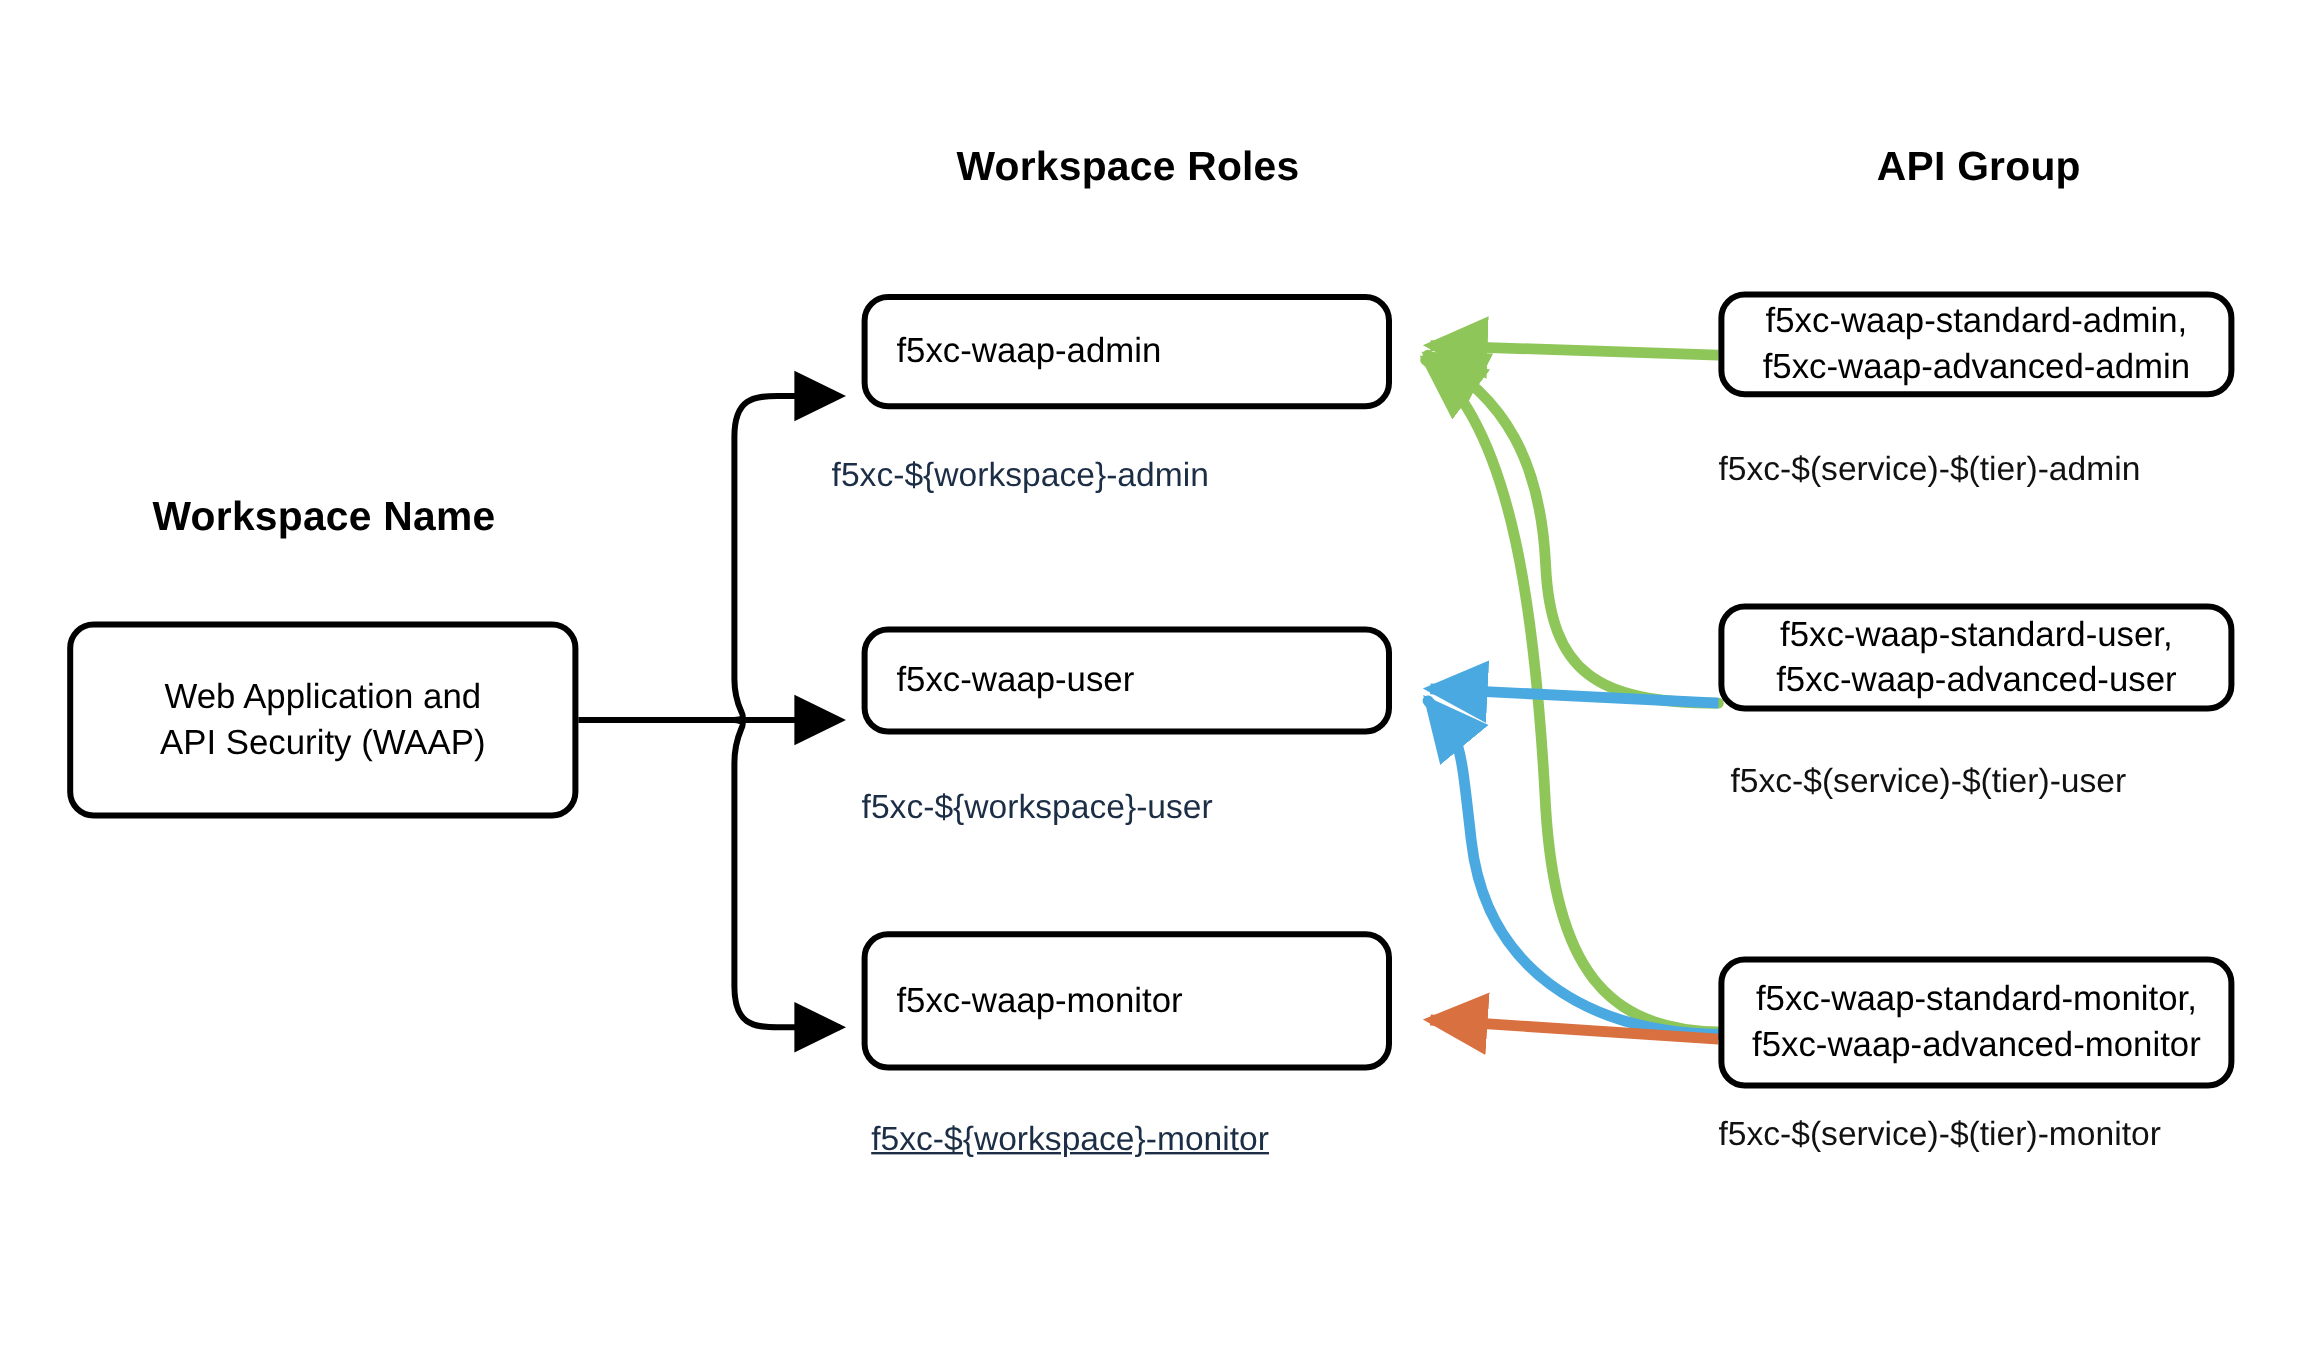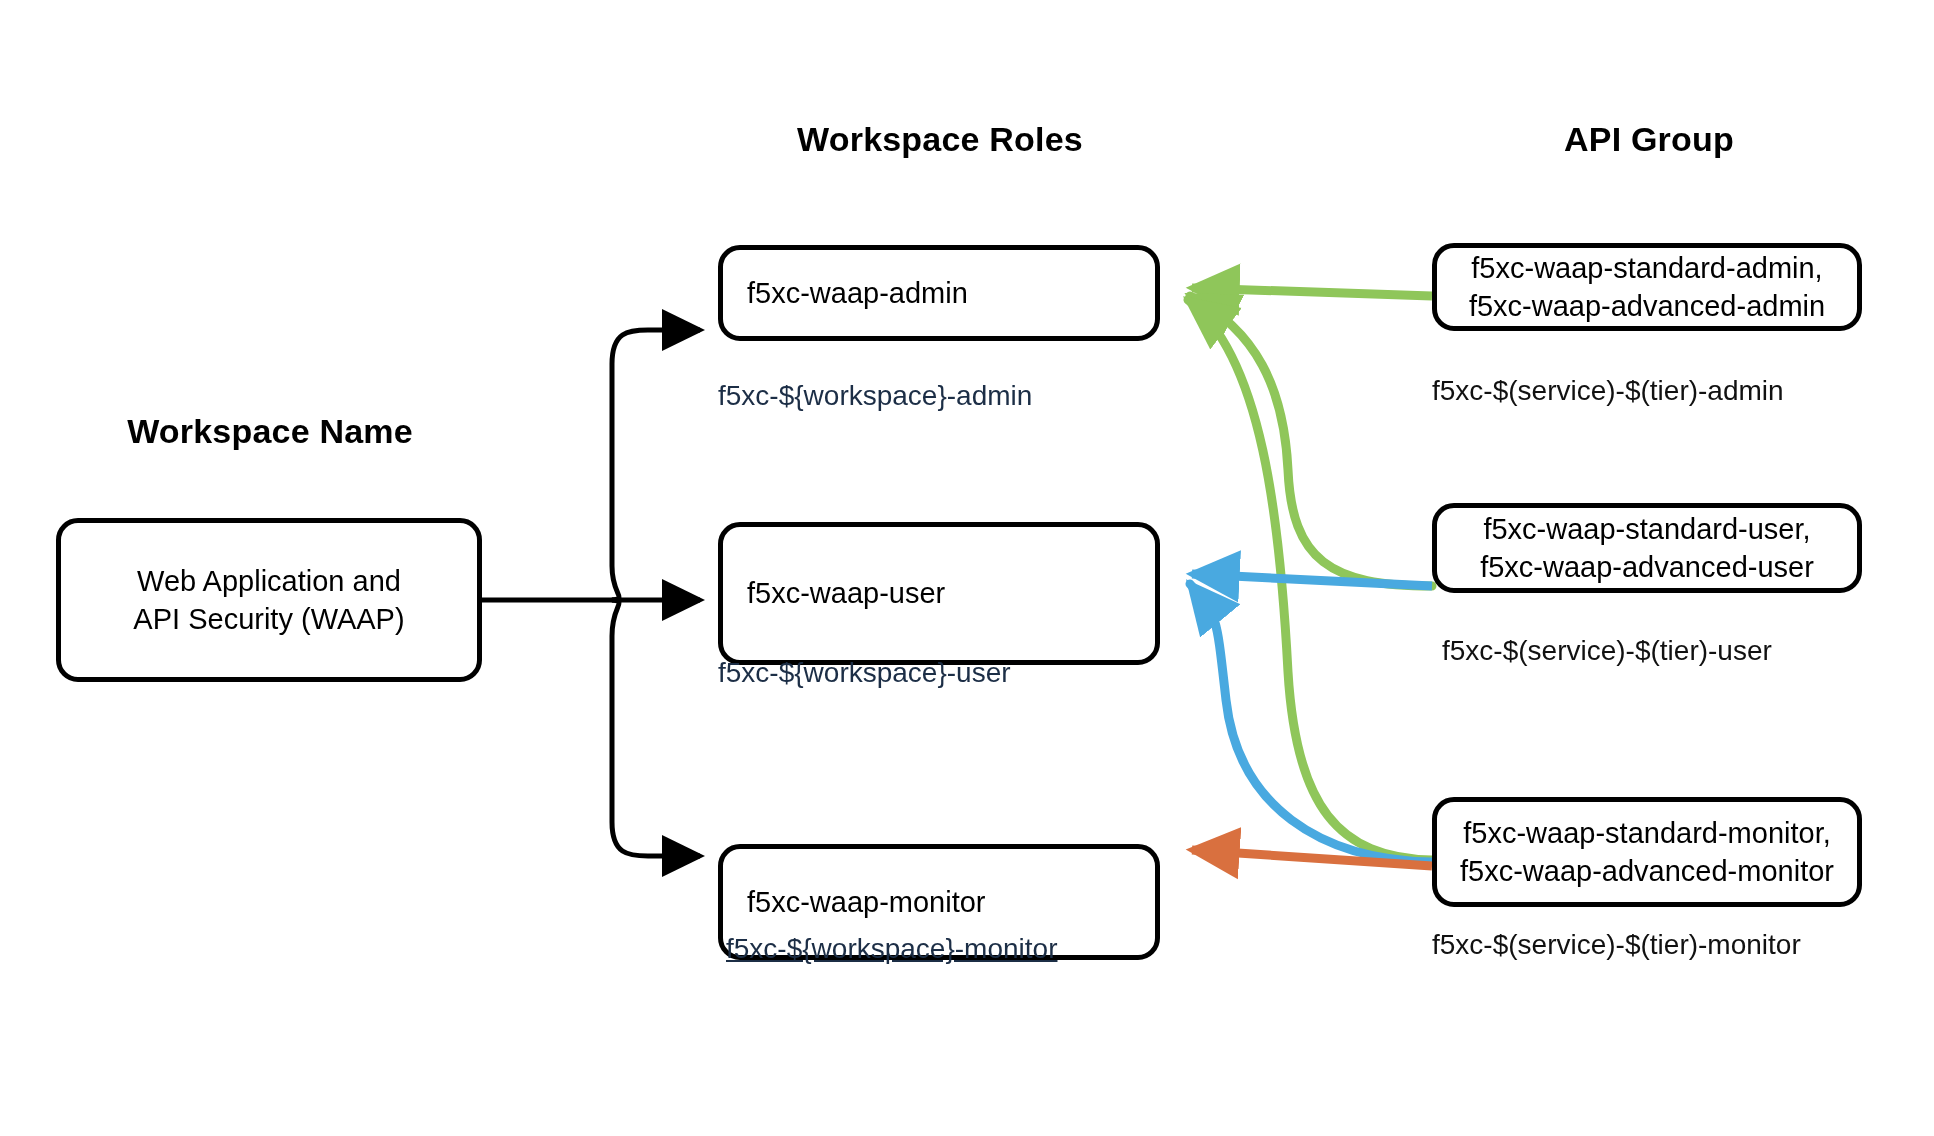--- a/index.html
+++ b/index.html
@@ -117,28 +117,28 @@
   <div class="col-header" style="left:1432px; top:120px; width:434px;">API Group</div>
 
   <div class="node center-align" style="left:56px; top:518px; width:426px; height:164px;">
     <div class="node-label">Web Application and
 API Security (WAAP)</div>
   </div>
 
   <div class="node left-align" style="left:718px; top:245px; width:442px; height:96px;">
     <div class="node-label">f5xc-waap-admin</div>
   </div>
-  <div class="caption navy" style="left:718px; top:380px;">f5xc-${workspace}-admin</div>
+  <div class="caption navy" style="left:693px; top:380px;">f5xc-${workspace}-admin</div>
 
-  <div class="node left-align" style="left:718px; top:522px; width:442px; height:143px;">
+  <div class="node left-align" style="left:718px; top:522px; width:442px; height:90px;">
     <div class="node-label">f5xc-waap-user</div>
   </div>
   <div class="caption navy" style="left:718px; top:657px;">f5xc-${workspace}-user</div>
 
-  <div class="node left-align" style="left:718px; top:844px; width:442px; height:116px;">
+  <div class="node left-align" style="left:718px; top:776px; width:442px; height:116px;">
     <div class="node-label">f5xc-waap-monitor</div>
   </div>
   <div class="caption navy" style="left:726px; top:933px;text-decoration:underline;">f5xc-${workspace}-monitor</div>
 
   <div class="node center-align" style="left:1432px; top:243px; width:430px; height:88px;">
     <div class="node-label">f5xc-waap-standard-admin,
 f5xc-waap-advanced-admin</div>
   </div>
   <div class="caption dark" style="left:1432px; top:375px;">f5xc-$(service)-$(tier)-admin</div>
 

